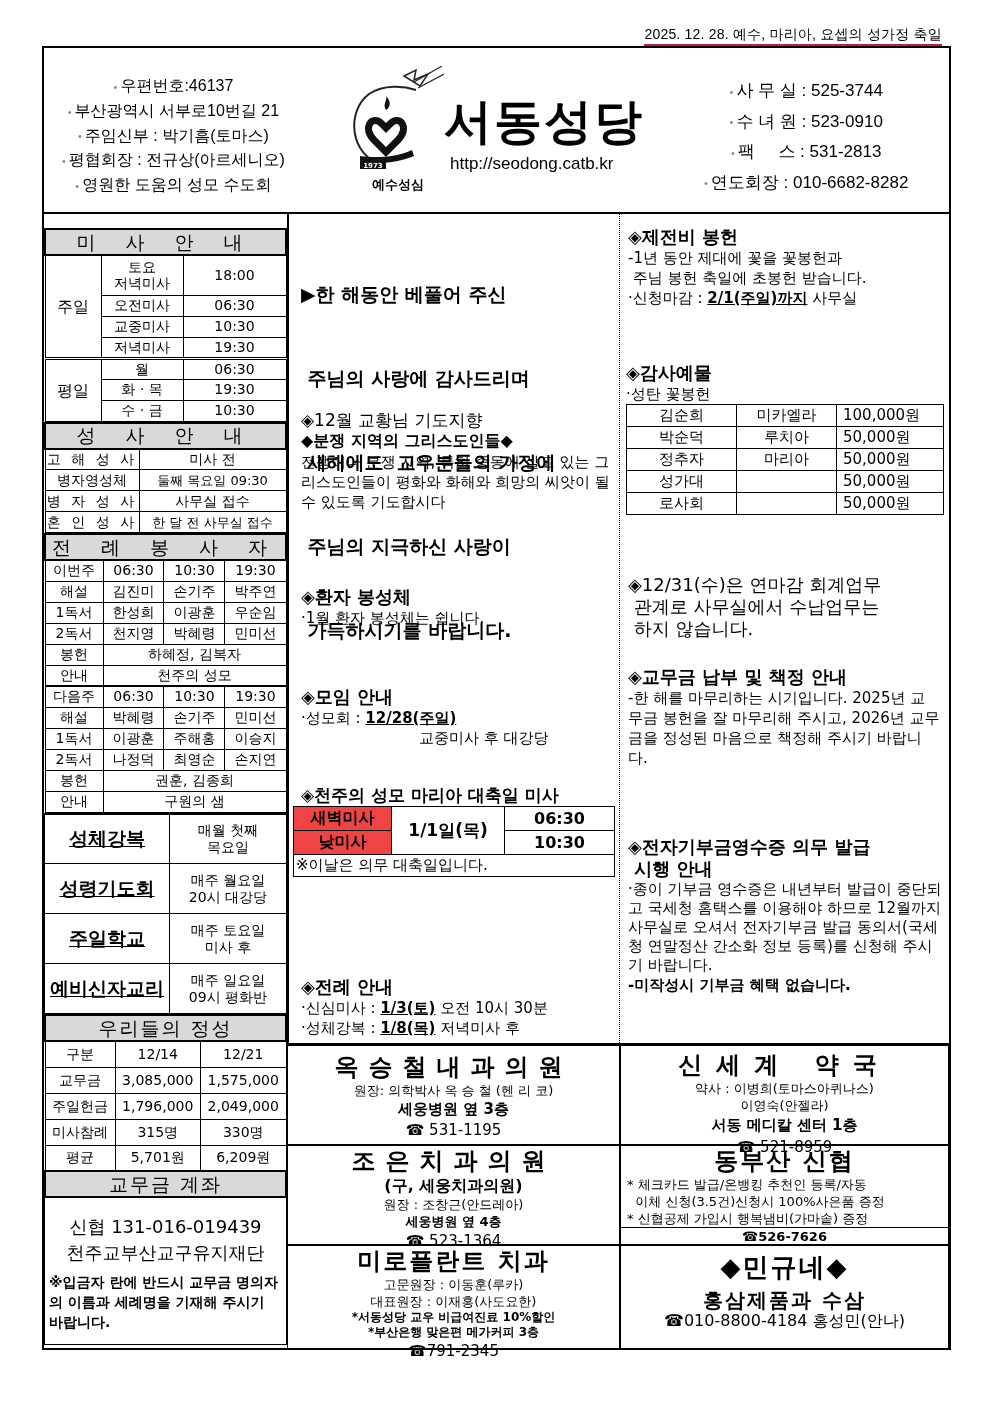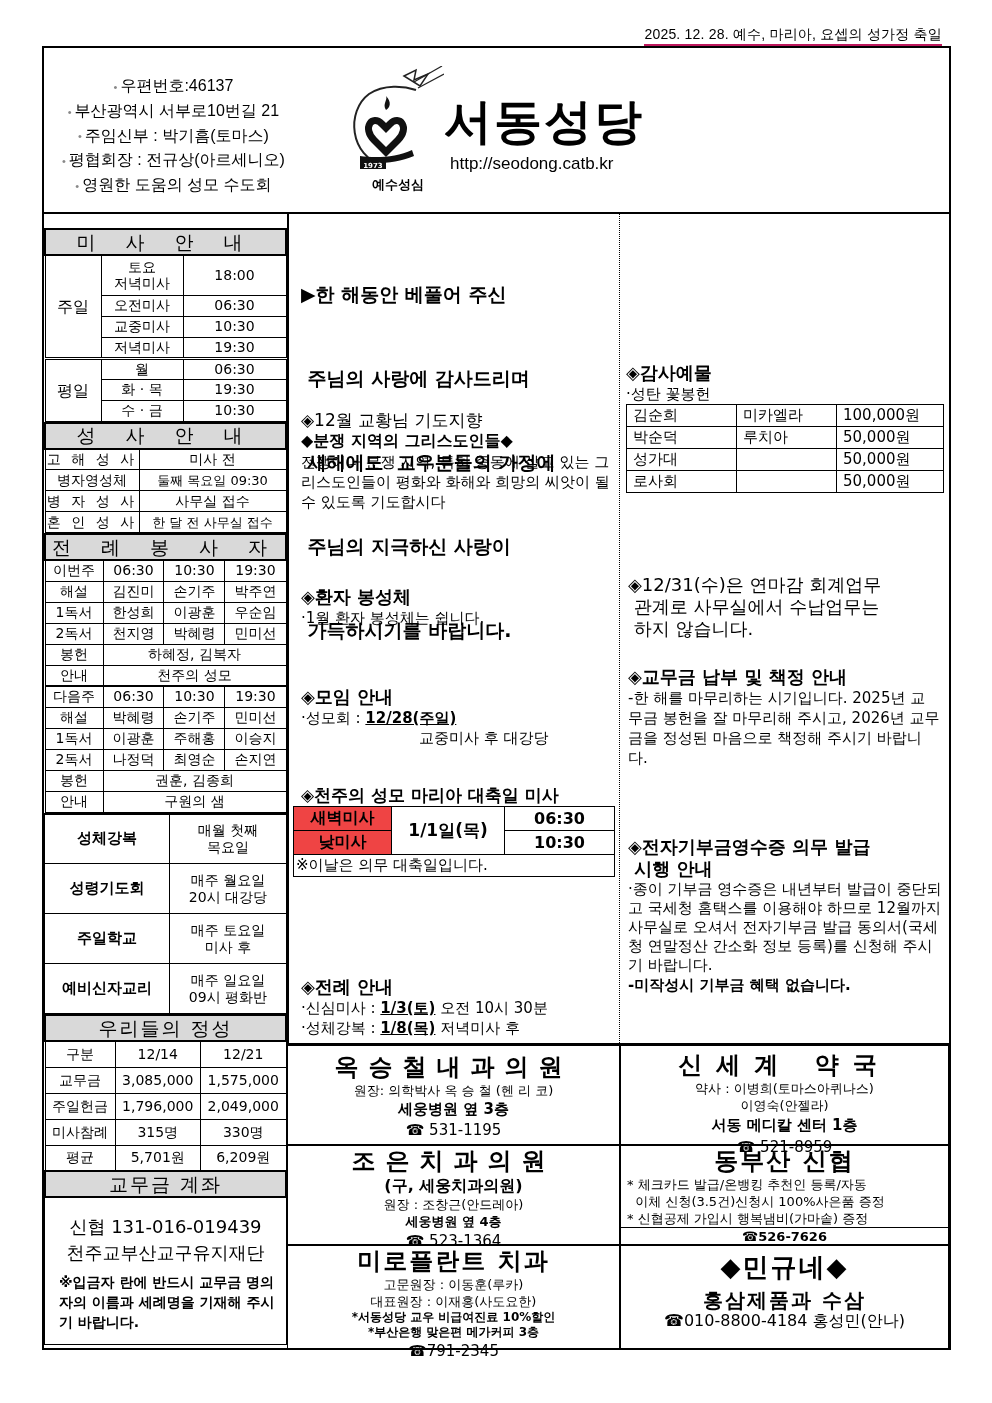--- a/index.html
+++ b/index.html
@@ -16,37 +16,37 @@
   .logo-sub { position: absolute; left: 28px; top: 110px; font-size: 13px; font-weight: bold; }
   
   .leftcol { position: absolute; left: 0; top: 180px; width: 243px; }
   table { border-collapse: collapse; }
   .lt { width: 243px; font-size: 14px; }
   .lt td { border: 1px solid #000; text-align: center; height: 21px; padding: 0; line-height: 17px; }
   .sect-head { background: #d9d9d9; font-size: 19px; letter-spacing: 12px; height: 26px !important; border: 2px solid #000 !important; }
   .thick-top td { border-top: 2px solid #000; }
   .dbl-top td { border-top: 3px double #000; }
   .big td { height: 50px; font-size: 14px; }
-  .big td.lbl { font-weight: bold; font-size: 15px; }
+  .big td.lbl { font-weight: bold; font-size: 19px; text-decoration: underline; }
   .acct { border: 1px solid #000; border-top: none; height: 147px; width: 243px; padding-top: 16px; text-align: center; }
   .acct .a1 { font-size: 18px; line-height: 26px; }
-  .acct .note { text-align: left; font-weight: bold; font-size: 14px; line-height: 20px; padding: 6px 4px 0 14px; }
+  .acct .note { text-align: left; font-weight: bold; font-size: 14px; line-height: 20px; padding: 6px 4px 0 4px; }
   
   .midcol { position: absolute; left: 243px; top: 166px; width: 333px; height: 829px; border-left: 2px solid #000; border-right: 1px dotted #000; }
   .rightcol { position: absolute; left: 576px; top: 166px; width: 329px; height: 829px; }
   .block { position: absolute; left: 12px; }
   .h-big { font-size: 19px; font-weight: bold; line-height: 28px; }
   .h-sec { font-size: 18px; font-weight: bold; line-height: 22px; }
   .txt { font-size: 15px; line-height: 20px; }
   .u { text-decoration: underline; font-weight: bold; }
   .st { border: 1px solid #000; font-size: 16px; }
   .st td { border: 1px solid #000; text-align: center; padding: 0 2px; height: 24px; }
   .st td.g { background: #ef4444; font-weight: bold; }
   .dt { border: 1px solid #000; font-size: 15px; width: 318px; }
-  .dt td { border: 1px solid #000; height: 22px; padding: 0 6px; }
+  .dt td { border: 1px solid #000; height: 22px; padding: 0 6px; text-align: center; }
   .dt td.r { text-align: left; }
   
   .ads { position: absolute; top: 995px; left: 243px; width: 662px; height: 305px; border-top: 2px solid #000; }
   .ad { position: absolute; border: 1px solid #000; text-align: center; }
   .ad .t { font-weight: bold; font-size: 24px; letter-spacing: 10px; line-height: 30px; }
   .ad .s { font-size: 13px; line-height: 17px; }
   .ad .m { font-size: 15px; font-weight: bold; line-height: 20px; }
   .ad .p { font-size: 15px; line-height: 22px; }
 </style>
 </head>
@@ -73,20 +73,26 @@
         <path d="M38 58 C28 48 18 62 30 74 L42 86 L54 74 C66 62 56 48 46 58 L42 62 Z" fill="none" stroke="#111" stroke-width="7"></path>
         <path d="M42 44 C38 38 44 34 42 30 C48 36 46 42 42 44 Z" fill="#111"></path>
         <path d="M16 90 C30 92 52 92 68 84 L70 90 C52 98 30 98 16 96 Z" fill="#111"></path>
         <rect x="16" y="94" width="26" height="9" fill="#111"></rect>
         <text x="29" y="101.5" font-size="7" fill="#fff" text-anchor="middle" font-family="DejaVu Sans, sans-serif" font-weight="bold">1973</text>
       </svg>
       <div class="logo-sub">예수성심</div>
       <div class="logo-title">서동성당</div>
       <div class="logo-url">http://seodong.catb.kr</div>
     </div>
+    <div class="hright">
+      <div>사 무 실 : 525-3744</div>
+      <div>수 녀 원 : 523-0910</div>
+      <div style="white-space:pre">팩     스 : 531-2813</div>
+      <div>연도회장 : 010-6682-8282</div>
+    </div>
   </div>
 
   <div class="leftcol">
     <table class="lt">
       <tbody>
           <tr>
             <td colspan="3" class="sect-head">미 사 안 내</td>
           </tr>
       <tr style="height:40px">
         <td rowspan="4" style="width:56px;font-size:16px">주일</td>
@@ -327,36 +333,47 @@
         </table>
     </div>
     <div class="block" style="top:762px">
       <div class="h-sec">◈전례 안내</div>
       <div class="txt"><span>·신심미사 : </span><span class="u">1/3(토)</span><span> 오전 10시 30분</span></div>
       <div class="txt"><span>·성체강복 : </span><span class="u">1/8(목)</span><span> 저녁미사 후</span></div>
     </div>
   </div>
 
   <div class="rightcol">
+    <div class="block" style="top:12px;left:8px">
+      <div class="h-sec">◈제전비 봉헌</div>
+      <div class="txt" style="white-space:pre">-1년 동안 제대에 꽃을 꽃봉헌과
+ 주님 봉헌 축일에 초봉헌 받습니다.</div>
+      <div class="txt"><span>·신청마감 : </span><span class="u">2/1(주일)까지</span><span> 사무실</span></div>
+    </div>
     <div class="block" style="top:148px;left:6px">
       <div class="h-sec">◈감사예물</div>
       <div class="txt">·성탄 꽃봉헌</div>
       <table class="dt">
         <tbody>
             <tr>
               <td style="width:110px">김순희</td>
               <td style="width:100px">미카엘라</td>
               <td class="r">100,000원</td>
             </tr>
         <tr>
               <td>박순덕</td>
               <td>루치아</td>
               <td class="r">50,000원</td>
             </tr>
         <tr>
+              <td>정추자</td>
+              <td>마리아</td>
+              <td class="r">50,000원</td>
+            </tr>
+        <tr>
               <td>성가대</td>
               <td></td>
               <td class="r">50,000원</td>
             </tr>
         <tr>
               <td>로사회</td>
               <td></td>
               <td class="r">50,000원</td>
             </tr>
       </tbody>

